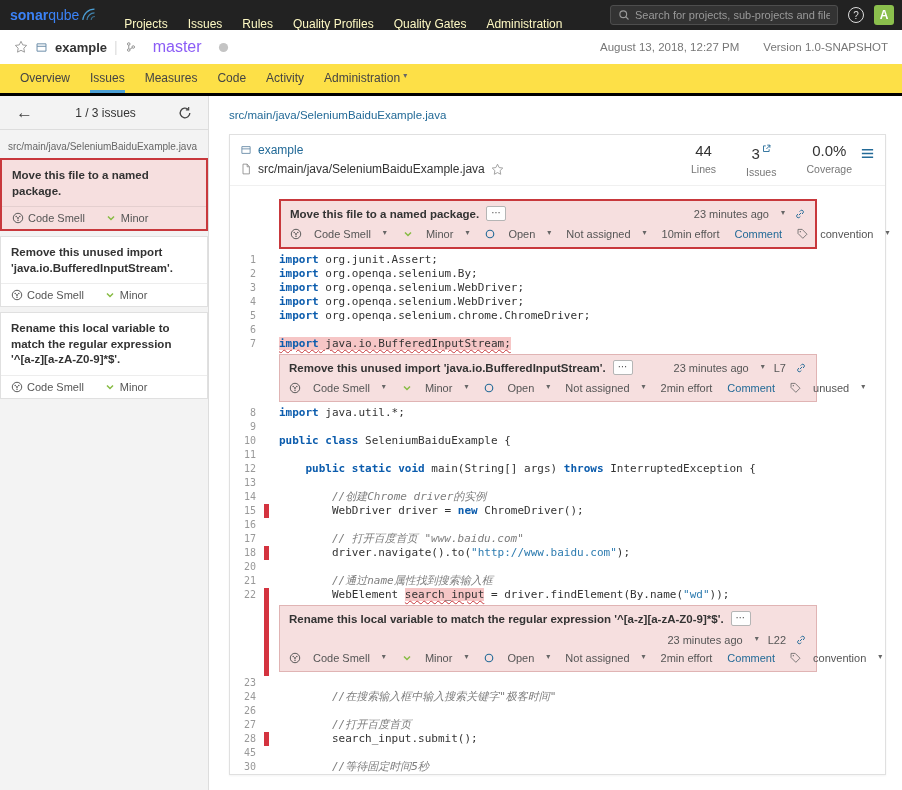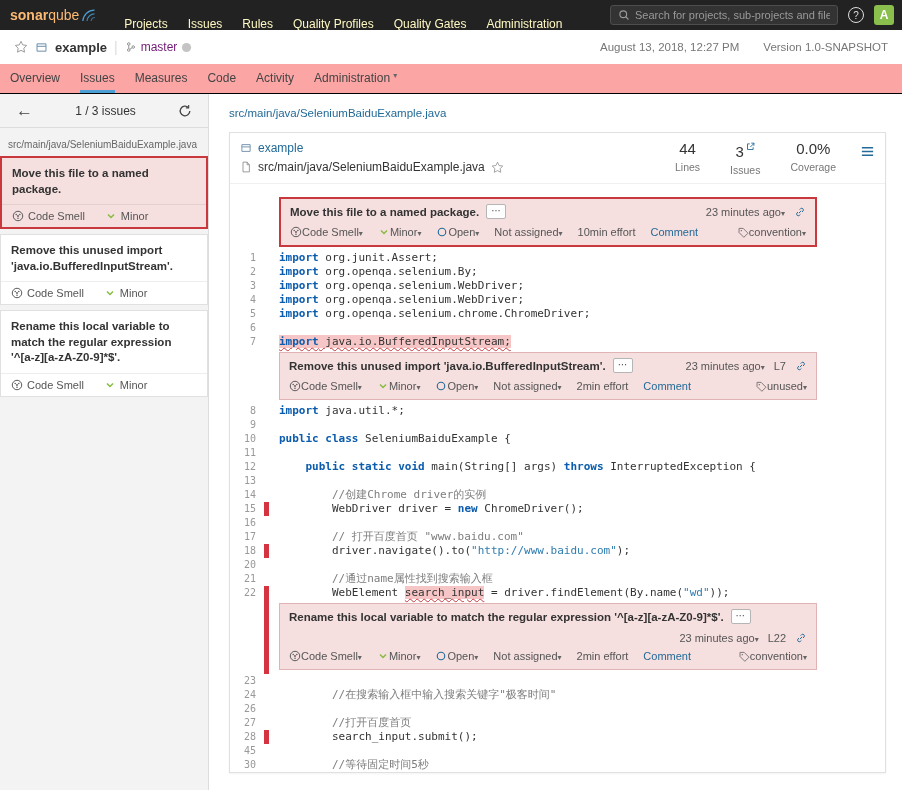--- a/index.html
+++ b/index.html
@@ -3,41 +3,41 @@
 <meta charset="utf-8">
 <style>
   *{box-sizing:border-box;margin:0;padding:0}
   html,body{width:902px;height:790px;overflow:hidden}
   body{font-family:"Liberation Sans","DejaVu Sans",sans-serif;background:#fff;color:#444;font-size:12px}
   a{text-decoration:none;cursor:pointer}
   .page{display:flex;flex-direction:column;width:902px;height:790px}
 
   
   .navbar{height:30px;background:#222;display:flex;align-items:center;flex:none}
-  .logo{display:flex;align-items:flex-end;padding:0 12px 0 10px;color:#fdba74;font-size:14px;cursor:pointer}
+  .logo{display:flex;align-items:center;padding:0 12px 0 10px;color:#3b82f6;font-size:14px;cursor:pointer}
   .logo .lb{font-weight:700}
   .swoosh{display:flex;margin-left:3px}
   .nav-menu{display:flex;height:100%}
   .nav-item{color:#fef9c3;font-size:12px;padding:9px 10px;line-height:30px;cursor:pointer}
   .nav-right{margin-left:auto;display:flex;align-items:center;gap:10px;padding-right:8px}
   .search-box{display:flex;align-items:center;gap:5px;background:#333;border:1px solid #4d4d4d;border-radius:3px;height:20px;width:228px;padding:0 7px}
   .search-box input{background:transparent;border:0;outline:0;color:#bbb;font-size:11px;width:100%;font-family:inherit}
   .search-box input::placeholder{color:#999}
   .help-circle{width:16px;height:16px;border:1px solid #ddd;border-radius:50%;color:#ddd;font-size:10px;display:flex;align-items:center;justify-content:center;cursor:pointer}
   .avatar{width:20px;height:20px;border-radius:3px;background:#8bbf4d;color:#fff;font-size:12px;font-weight:700;display:flex;align-items:center;justify-content:center;cursor:pointer}
 
   
   .proj-header{height:34px;display:flex;align-items:center;gap:7px;padding:0 14px;background:#fff;flex:none}
   .ph-name{font-size:13px;font-weight:700;color:#333}
   .ph-sep{color:#ddd;font-size:14px}
-  .ph-branch{display:flex;align-items:center;gap:4px;color:#701a75;font-size:12px}
+  .ph-branch{display:flex;align-items:center;gap:16px;color:#8b5cf6;font-size:16px}
   .ph-right{margin-left:auto;display:flex;gap:24px;color:#777;font-size:11.5px;align-items:center}
 
   
-  .tabs{display:flex;padding:0 0;border-bottom:1px solid #000000;background:#fca5a5;flex:none}
+  .tabs{display:flex;padding:0 10px;border-bottom:3px solid #000000;background:#fde047;flex:none}
   .tab{padding:7px 10px 0;font-size:12px;color:#444;cursor:pointer;display:flex;align-items:flex-start;gap:3px}
   .tab .tab-label{display:inline-block;padding-bottom:5px;border-bottom:3px solid transparent}
   .tab.active .tab-label{border-bottom-color:#4b9fd5}
 
   
   .layout{flex:1;display:flex;overflow:hidden}
   .sidebar{width:209px;background:#f3f3f3;border-right:1px solid #ddd;flex:none;overflow:hidden}
   .sb-head{display:flex;align-items:center;justify-content:space-between;padding:8px 16px;border-bottom:1px solid #ddd}
   .back{font-size:17px;color:#444;cursor:pointer;line-height:1}
   .sb-count{font-size:12px;color:#333}
@@ -53,52 +53,52 @@
 
   
   .main{flex:1;padding:12px 16px 0 20px;overflow:hidden}
   .breadcrumb{display:inline-block;color:#236a97;font-size:11.5px;margin-bottom:13px}
   .code-panel{border:1px solid #e0e0e0;background:#fff;box-shadow:0 1px 2px rgba(0,0,0,.05)}
   .panel-head{display:flex;justify-content:space-between;padding:8px 10px 7px;border-bottom:1px solid #f0f0f0}
   .ph-rows .row{display:flex;align-items:center;gap:6px}
   .row.r1{margin-bottom:5px}
   .row.r1 a{color:#236a97;font-size:12px}
   .row.r2{font-size:12px;color:#333}
-  .head-right{display:flex;align-items:flex-start;gap:20px}
+  .head-right{display:flex;align-items:flex-start;gap:4px}
   .stats{display:flex;gap:30px;align-items:flex-start;margin-right:4px}
   .stat{text-align:center;cursor:pointer}
   .stat .v{font-size:15px;color:#333;line-height:1.1}
   .stat .l{font-size:10.5px;color:#777;margin-top:3px}
   .stat sup{margin-left:2px}
   .burger{cursor:pointer;margin-top:3px;display:flex}
 
   
   .code-wrap{padding-top:10px}
   .crow{display:flex;min-height:14px}
   .gut{width:34px;flex:none;text-align:right;padding-right:8px;font-family:"DejaVu Sans Mono","Liberation Mono",monospace;font-size:10px;color:#999;line-height:14px;cursor:pointer}
   .bar{width:5px;flex:none}
   .bar.un{background:#d4333f}
   .cell{flex:1;min-width:0;padding:0 10px}
   .srcline{font-family:"DejaVu Sans Mono","Liberation Mono",monospace;font-size:11px;line-height:14px;white-space:pre;color:#333;display:block}
   .tk-k{color:#0b5cad;font-weight:700}
   .tk-s{color:#2e7cb0}
-  .tk-c{color:#7d7d7d;}
+  .tk-c{color:#7d7d7d;font-style:italic}
   .loc{background:#f6c6c6;text-decoration:underline wavy #c8383c 1px;text-underline-offset:2px;cursor:pointer}
 
   
   .issue-box{margin:3px 58px 4px 0;background:#f6dfdf;border:1px solid #e0b4b4}
   .issue-box.selected{border:2px solid #c8383c}
   .ib-top{display:flex;align-items:center;flex-wrap:wrap;gap:7px;padding:5px 9px 2px}
   .ib-title{font-size:11.5px;font-weight:700;color:#333;cursor:pointer;line-height:1.4}
   .ib-ell{border:1px solid #b5b5b5;background:#fefefe;border-radius:2px;font-size:10px;line-height:9px;padding:1px 4px 3px;color:#555;cursor:pointer}
   .ib-meta{margin-left:auto;display:inline-flex;align-items:center;gap:9px;font-size:11px;color:#555}
   .lref{color:#555}
   .ib-link{display:inline-flex;cursor:pointer}
   .ib-actions{display:flex;align-items:center;gap:15px;padding:4px 9px 7px;font-size:11px;color:#555}
-  .act{display:inline-flex;align-items:flex-end;gap:0;cursor:pointer;white-space:nowrap}
+  .act{display:inline-flex;align-items:flex-start;gap:12px;cursor:pointer;white-space:nowrap}
   .caret{font-size:8px;color:#666}
   .eff{white-space:nowrap}
   .comment-link{color:#236a97;cursor:pointer}
   .ib-tag{margin-left:auto}
 </style>
 </head>
 <body>
 
 <div class="page">
 

